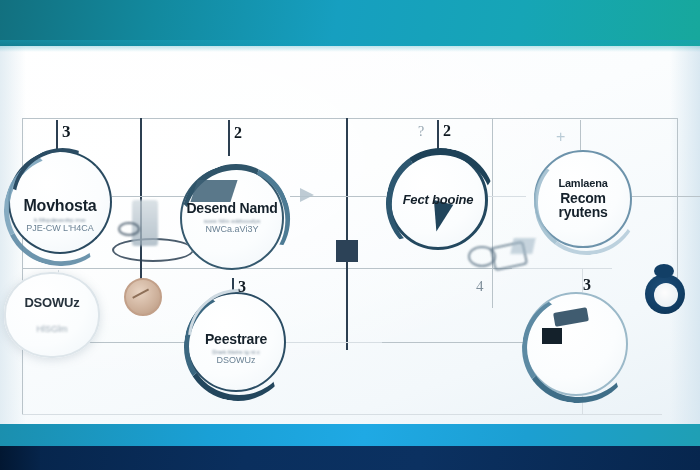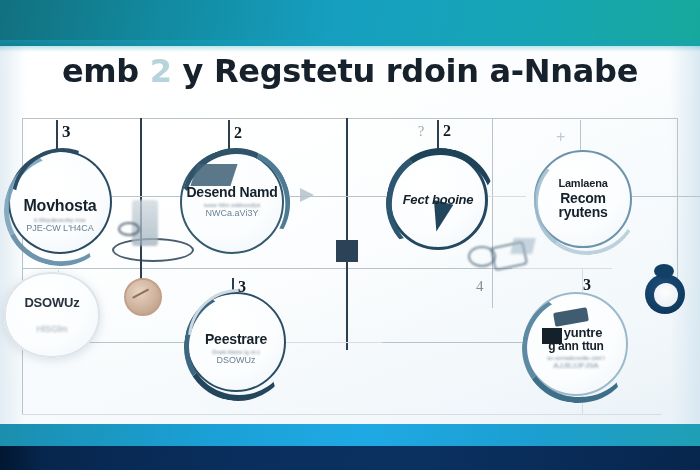--- a/index.html
+++ b/index.html
@@ -81,25 +81,20 @@
 
 <div id="stage">
 
   <div class="canvas-bg"></div>
   <div class="canvas-sheen"></div>
   <div class="vig-l"></div>
   <div class="vig-r"></div>
   <div class="band-top"></div>
   <div class="band-top-fade"></div>
 
-  <div class="title">
-    <span>emb</span>
-    <span class="ghost">2</span>
-    <span>y Regstetu rdoin a-Nnabe</span>
-  </div>
 
   <div class="ln h" style="left:22px;top:118px;width:656px;"></div>
   <div class="ln v" style="left:22px;top:118px;height:296px;"></div>
   <div class="ln v" style="left:677px;top:118px;height:190px;"></div>
   <div class="ln h" style="left:22px;top:268px;width:500px;"></div>
   <div class="ln h" style="left:22px;top:342px;width:560px;"></div>
   <div class="ln h faint" style="left:22px;top:414px;width:640px;"></div>
 
   <div class="ln v dark vthick" style="left:140px;top:118px;height:184px;"></div>
   <div class="ln v dark vthick" style="left:346px;top:118px;height:232px;"></div>
@@ -151,21 +146,21 @@
     <div class="ring" style="border-color:#2a4a60;border-top-color:#24485e;"></div>
     <div class="swirl" style="left:-4px;top:4px;width:104px;height:104px;border-bottom:5px solid #5e8aa5;border-left:5px solid #7ba4bc;transform:rotate(18deg);opacity:.9;"></div>
     <div class="swirl" style="left:4px;top:-2px;width:96px;height:96px;border-top:4px solid #2b4c63;transform:rotate(-30deg);"></div>
     <div class="node-text">
       <div class="n-title" style="font-size:16px;margin-top:28px;">Movhosta</div>
       <div class="n-sub blur2" style="font-size:6px;margin-top:2px;">k Mnpdevenhp rrve</div>
       <div class="n-sub2 blur1" style="font-size:9px;margin-top:1px;">PJE-CW L'H4CA</div>
     </div>
   </div>
 
-  <div class="node" style="left:180px;top:150px;width:104px;height:104px;">
+  <div class="node" style="left:180px;top:166px;width:104px;height:104px;">
     <div class="ring-fill"></div>
     <div class="ring" style="border-color:#35596e;"></div>
     <div class="swirl" style="left:2px;top:-2px;width:100px;height:100px;border-top:6px solid #2f5469;border-right:5px solid #4d7b94;transform:rotate(-22deg);"></div>
     <div class="deco" style="left:14px;top:14px;width:40px;height:22px;background:#3d6075;transform:skewX(-18deg);opacity:.85;"></div>
     <div class="node-text">
       <div class="n-title" style="font-size:14px;">Desend Namd</div>
       <div class="n-sub blur2" style="font-size:6px;margin-top:2px;">soee hilm eddvoodys</div>
       <div class="n-sub2 blur1" style="font-size:9px;margin-top:1px;">NWCa.aVi3Y</div>
     </div>
   </div>
@@ -210,26 +205,20 @@
       <div class="n-sub2 blur1" style="font-size:9px;margin-top:1px;">DSOWUz</div>
     </div>
   </div>
 
   <div class="node" style="left:524px;top:292px;width:104px;height:104px;">
     <div class="ring-fill"></div>
     <div class="ring soft" style="border-color:#9bb9c9;"></div>
     <div class="swirl" style="left:-2px;top:2px;width:104px;height:100px;border-bottom:6px solid #3f6e88;border-left:5px solid #5d8aa3;transform:rotate(8deg);"></div>
     <div class="deco" style="left:30px;top:18px;width:34px;height:14px;background:#2b4a60;border-radius:2px;transform:rotate(-10deg);opacity:.9;"></div>
     <div class="deco" style="left:18px;top:36px;width:20px;height:16px;background:#14212b;"></div>
-    <div class="node-text" style="margin-top:8px;">
-      <div class="n-title" style="font-size:13px;margin-left:14px;">yuntre</div>
-      <div class="n-title" style="font-size:12px;margin-top:1px;">g'ann ttun</div>
-      <div class="n-sub blur2" style="font-size:6px;margin-top:2px;">sn wrzwdonnilie ciinl l</div>
-      <div class="n-sub2 blur2" style="font-size:8px;margin-top:1px;">AJJEJJFJ9A</div>
-    </div>
   </div>
 
   <div class="num" style="left:62px;top:122px;font-size:17px;">3</div>
   <div class="num" style="left:234px;top:124px;font-size:16px;">2</div>
   <div class="num faint" style="left:418px;top:124px;font-size:14px;">?</div>
   <div class="num" style="left:443px;top:122px;font-size:16px;">2</div>
   <div class="num" style="left:238px;top:278px;font-size:16px;">3</div>
   <div class="num faint" style="left:476px;top:278px;font-size:15px;color:#7f8f9b;">4</div>
   <div class="num" style="left:583px;top:276px;font-size:16px;">3</div>
 

